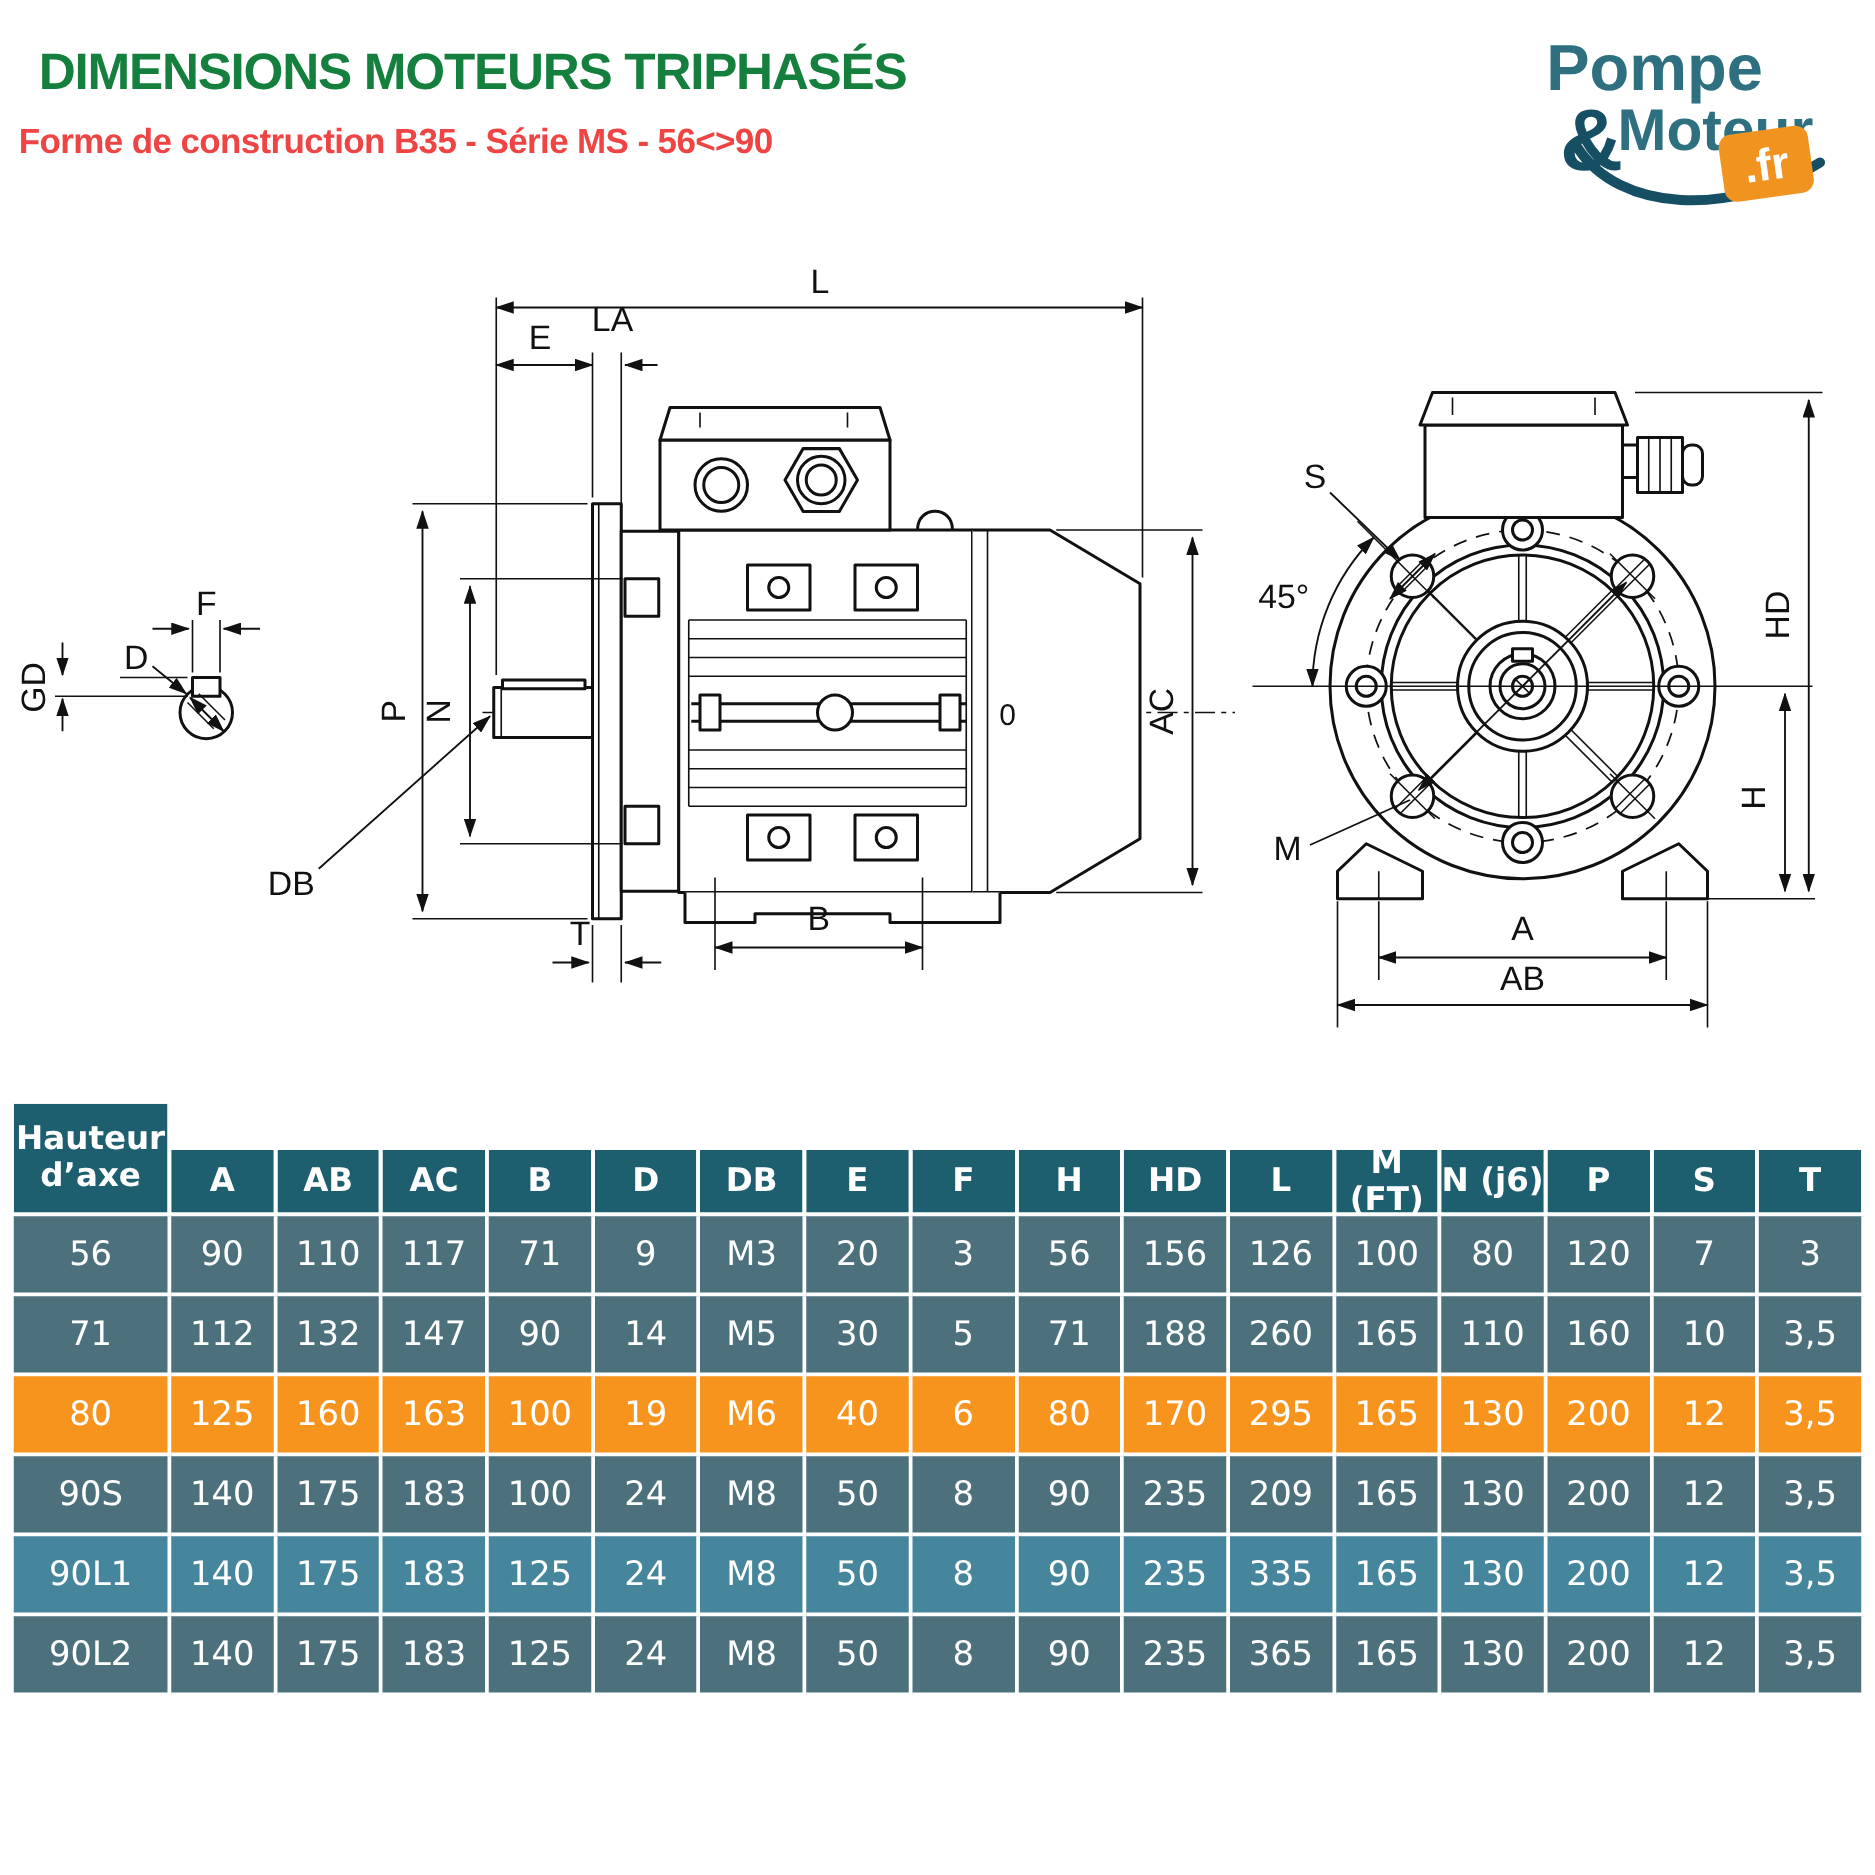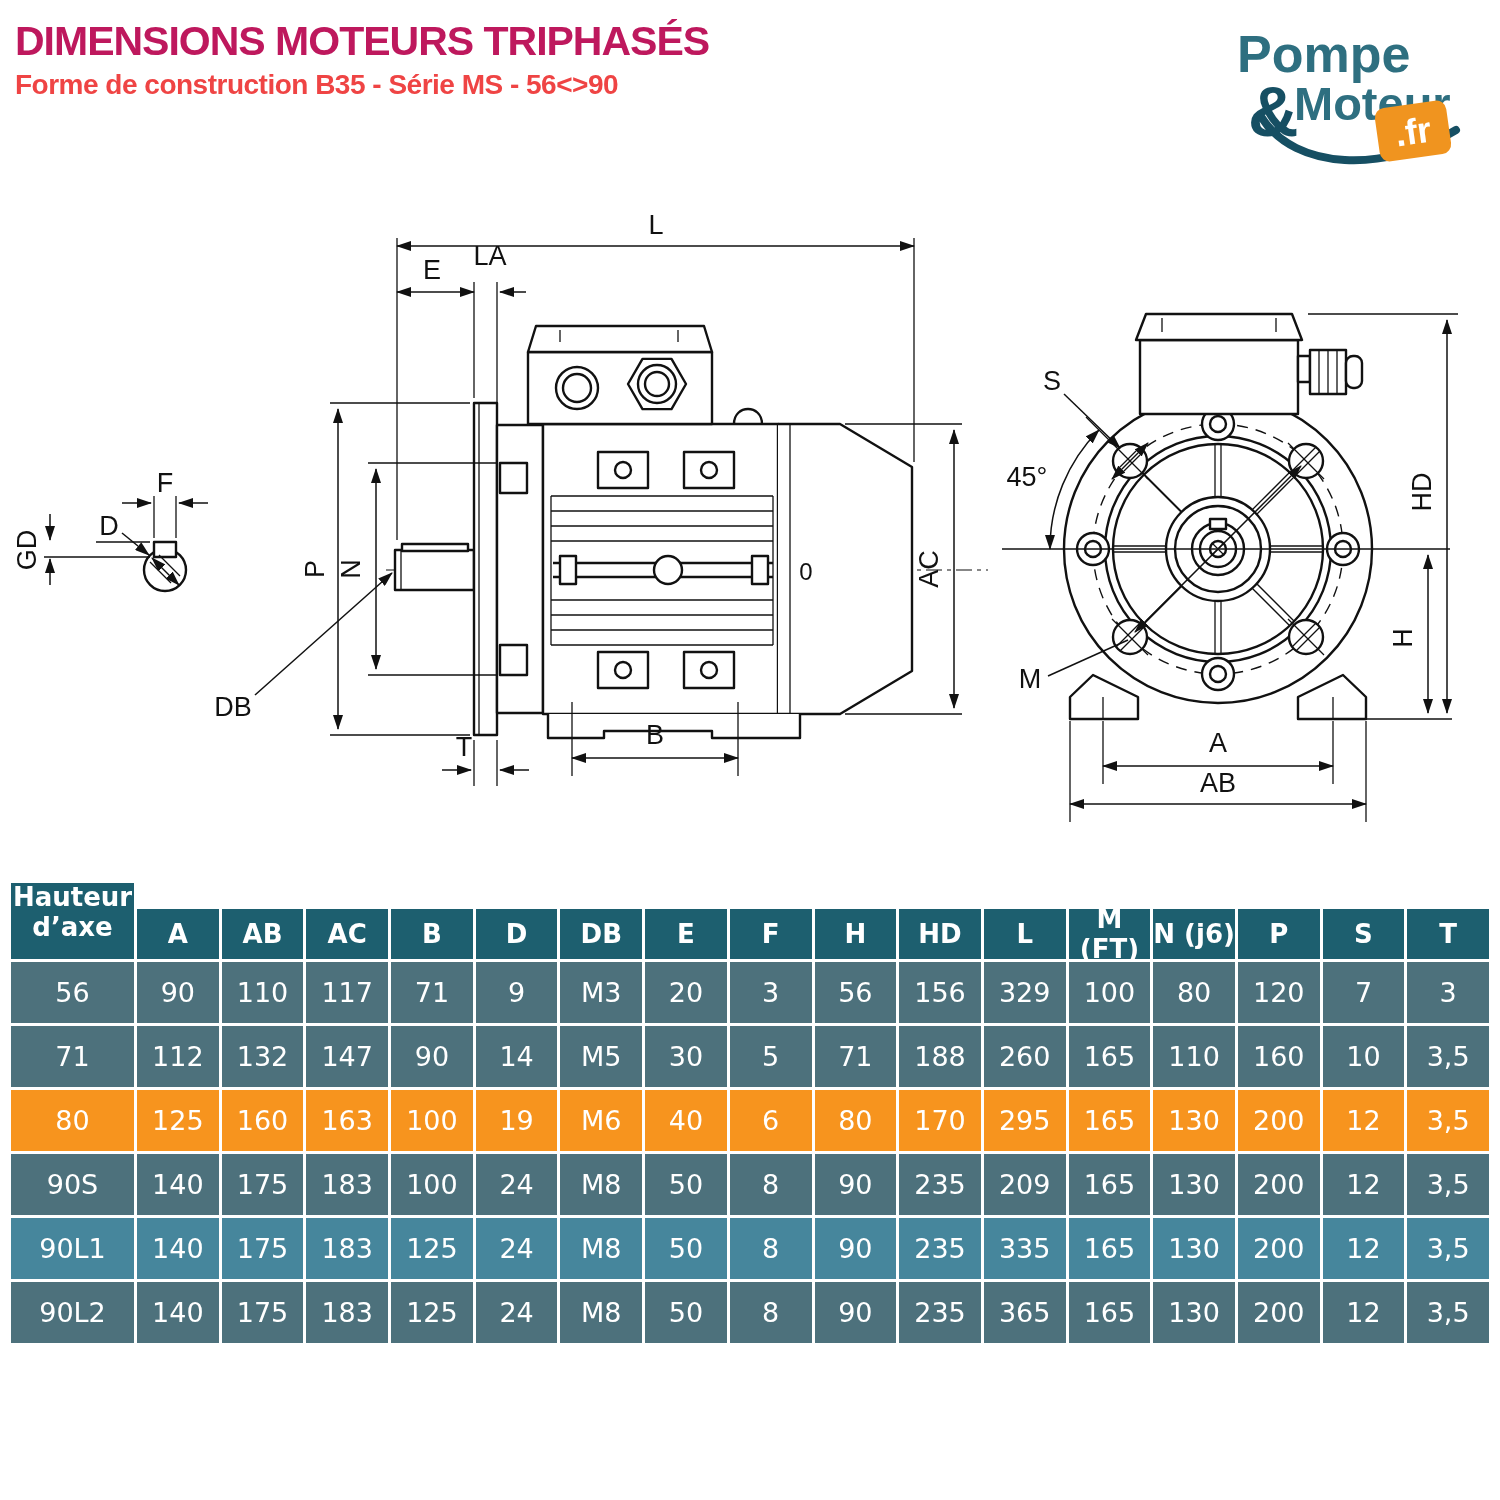--- a/index.html
+++ b/index.html
@@ -1,19 +1,19 @@
 <!DOCTYPE html>
 <html style="--teal_header: #1d5f6f; --row_dark: #4d717c; --row_light: #46869c; --row_highlight: #f7941e; --logo_teal: #2e6f80; --logo_navy: #164f63; --logo_orange: #f0941f; --ink: #111111;"><head>
 <meta charset="utf-8">
 <style>
   html,body{margin:0;padding:0;}
   body{width:1500px;height:1500px;background:#fff;position:relative;
        font-family:"Liberation Sans",sans-serif;color:#111;overflow:hidden;}
   .hdr{position:absolute;left:15px;top:18px;}
-  .hdr h1{margin:0;font-size:41px;font-weight:800;letter-spacing:-1px;color:#be185d;
+  .hdr h1{margin:16px;font-size:41px;font-weight:800;letter-spacing:-1px;color:#15803d;
           font-family:"Liberation Sans",sans-serif;}
   .hdr h2{margin:4px 0 0 0;font-size:28px;font-weight:600;color:#ef4444;letter-spacing:-0.5px;}
   svg text{font-family:"Liberation Sans",sans-serif;}
   .dim{font-size:27px;fill:#111;}
   .lbl-o{font-size:24px;fill:#111;}
   
   .ol{stroke:#111;stroke-width:2.4;fill:none;stroke-linejoin:round;}
   .olf{stroke:#111;stroke-width:2.4;fill:#fff;stroke-linejoin:round;}
   .thin{stroke:#111;stroke-width:1.3;fill:none;}
   .dimln{stroke:#111;stroke-width:1.5;fill:none;}
@@ -21,21 +21,21 @@
   .dash{stroke:#111;stroke-width:1.4;fill:none;stroke-dasharray:11 8;}
   
   .tblwrap{position:absolute;left:8px;right:8px;top:880px;}
   table.dims{width:100%;border-collapse:collapse;table-layout:fixed;}
   table.dims col.c0{width:126px;}
   table.dims th,table.dims td{border:3px solid #fff;padding:0;text-align:center;
       color:#fff;font-family:"DejaVu Sans","Liberation Sans",sans-serif;}
   thead th{background:#fff;vertical-align:bottom;}
   .hc{height:50px;display:flex;align-items:center;justify-content:center;
       background:var(--teal_header,#1d5f6f);font-size:26px;font-weight:700;}
-  .axis-in{height:76px;display:flex;flex-direction:column;align-items:center;
+  .axis-in{height:87px;display:flex;flex-direction:column;align-items:center;justify-content:center;
       background:var(--teal_header,#1d5f6f);font-size:26px;font-weight:700;line-height:1.15;}
   tbody tr{height:64px;}
   tbody td,tbody th{font-size:27px;font-weight:400;}
   tr.rv-dark  td,tr.rv-dark  th{background:var(--row_dark,#4d717c);}
   tr.rv-light td,tr.rv-light th{background:var(--row_light,#46869c);}
   tr.rv-hl    td,tr.rv-hl    th{background:var(--row_highlight,#f7941e);}
 </style>
 </head>
 <body>
 
@@ -390,21 +390,21 @@
       <td>90</td>
           <td>110</td>
           <td>117</td>
           <td>71</td>
           <td>9</td>
           <td>M3</td>
           <td>20</td>
           <td>3</td>
           <td>56</td>
           <td>156</td>
-          <td>329</td>
+          <td>126</td>
           <td>100</td>
           <td>80</td>
           <td>120</td>
           <td>7</td>
           <td>3</td>
     </tr>
     <tr class="rv-dark">
       <th>71</th>
       <td>112</td>
           <td>132</td>

